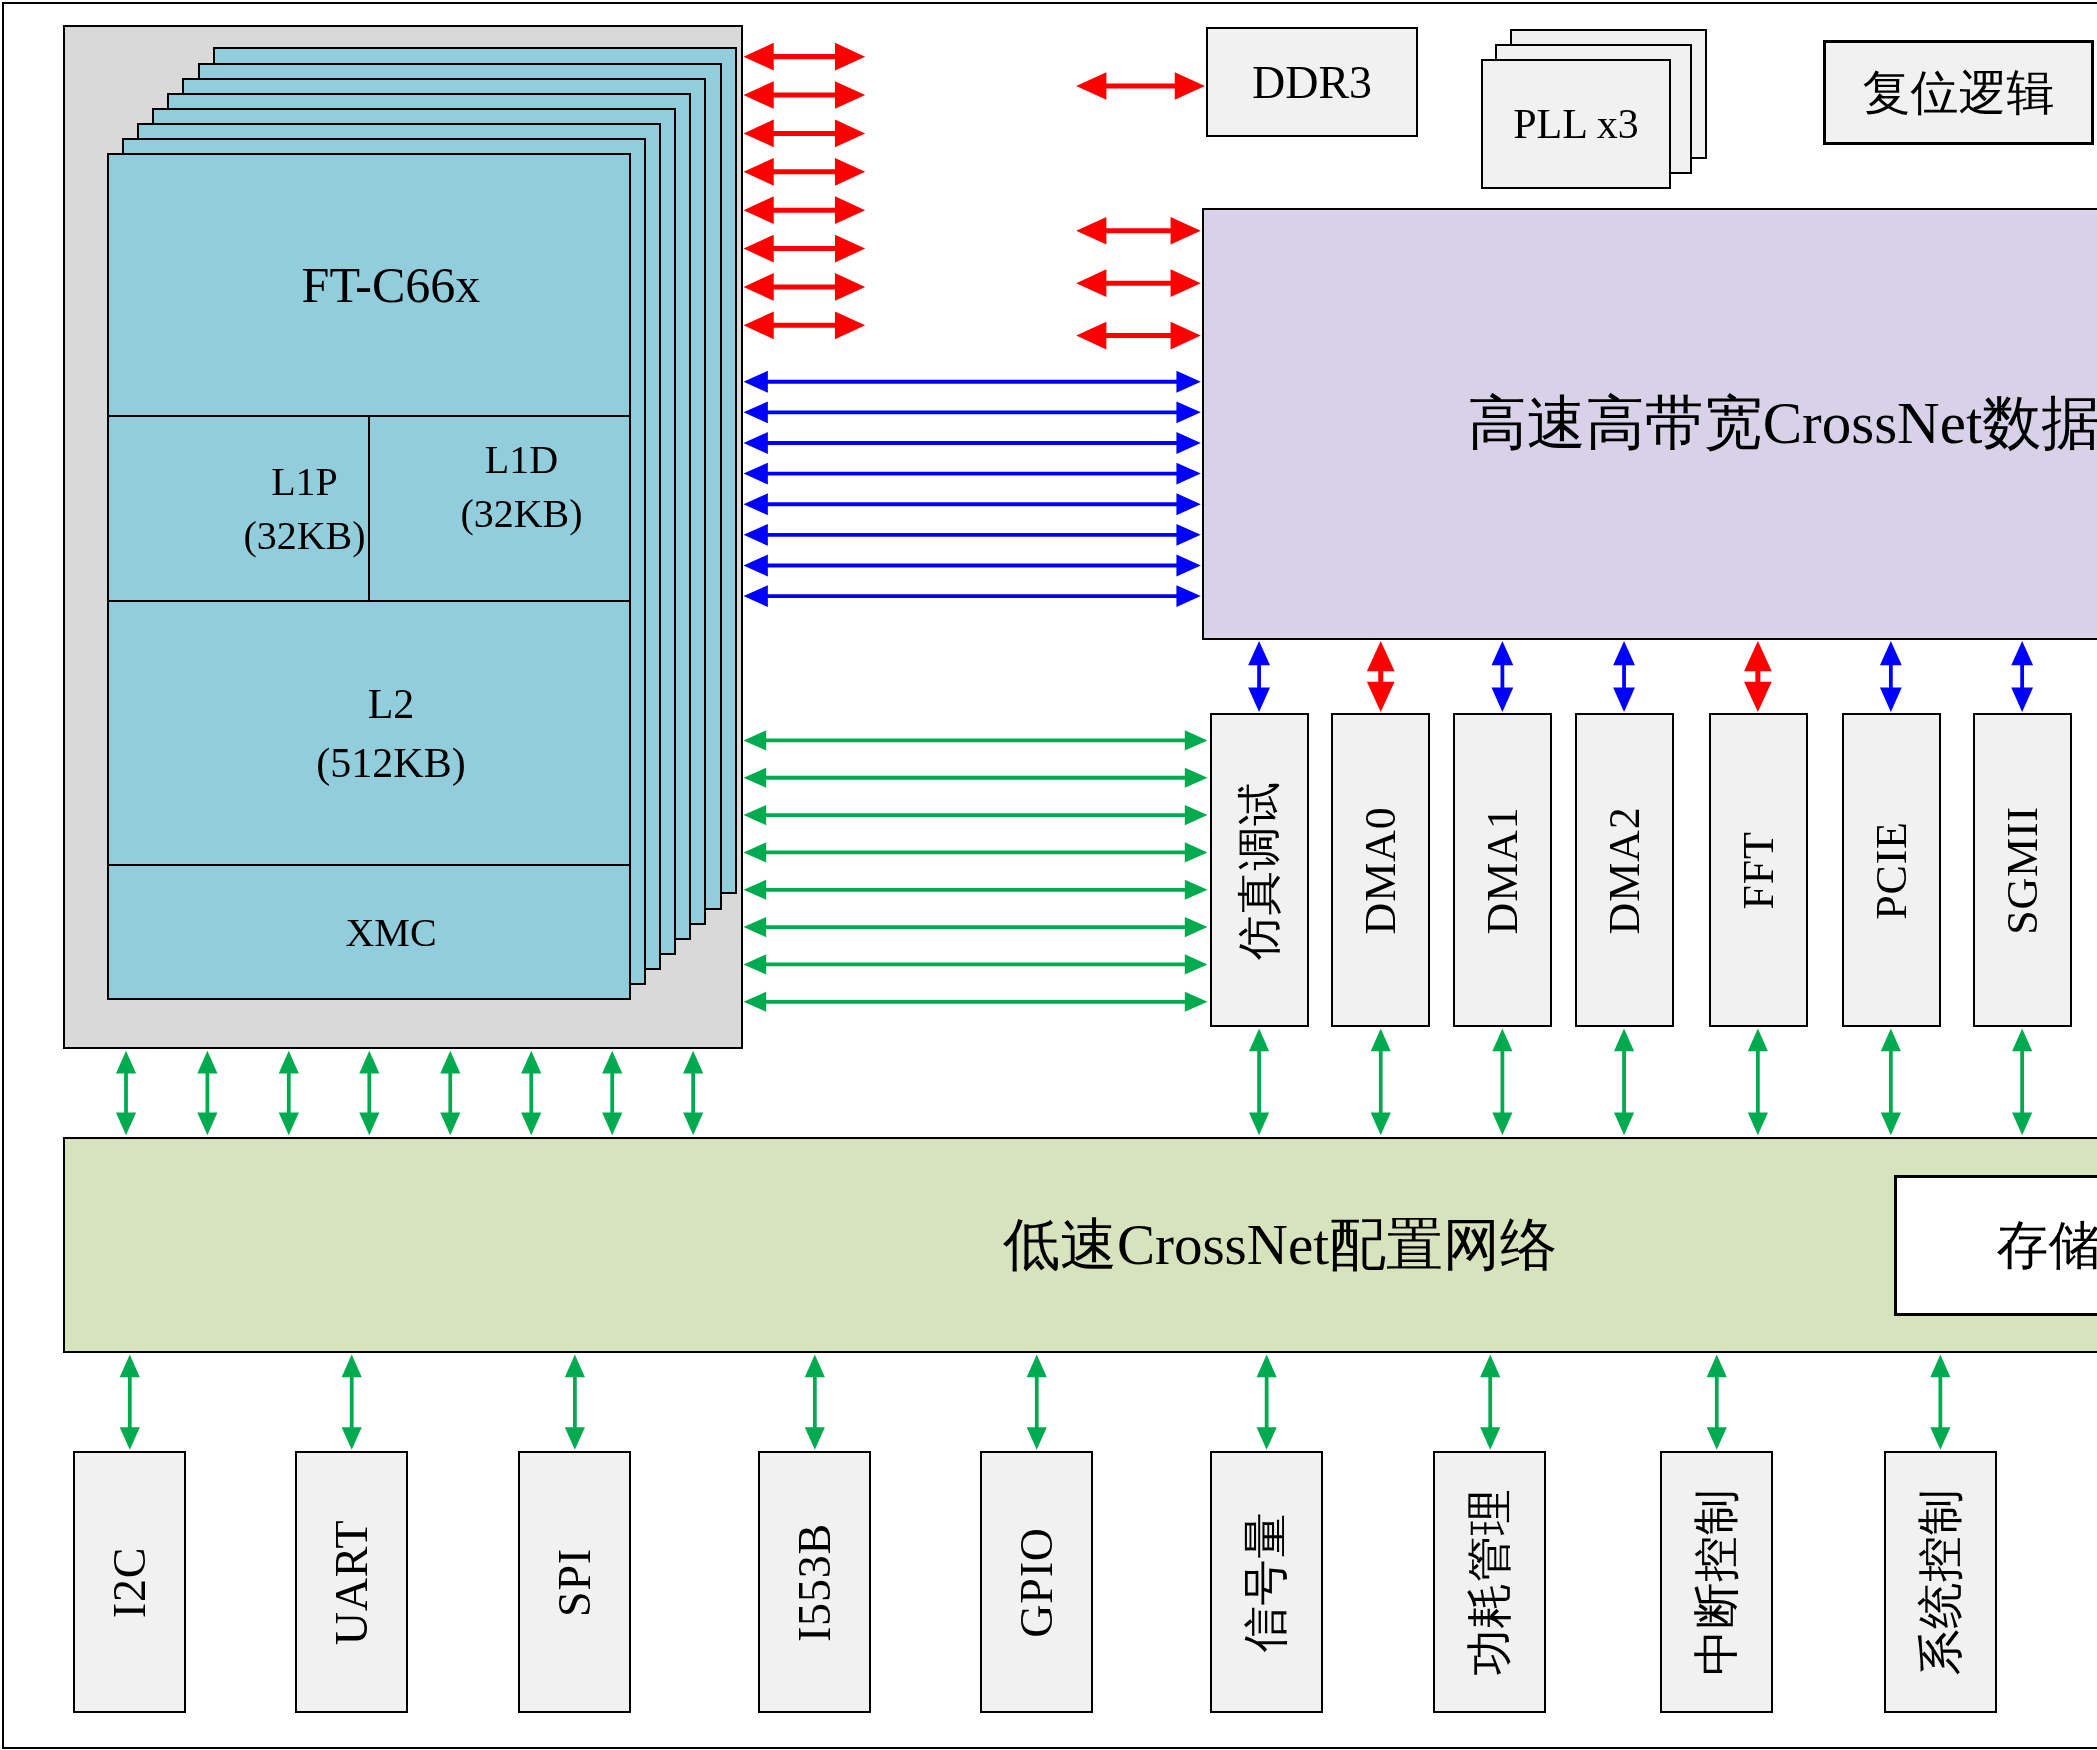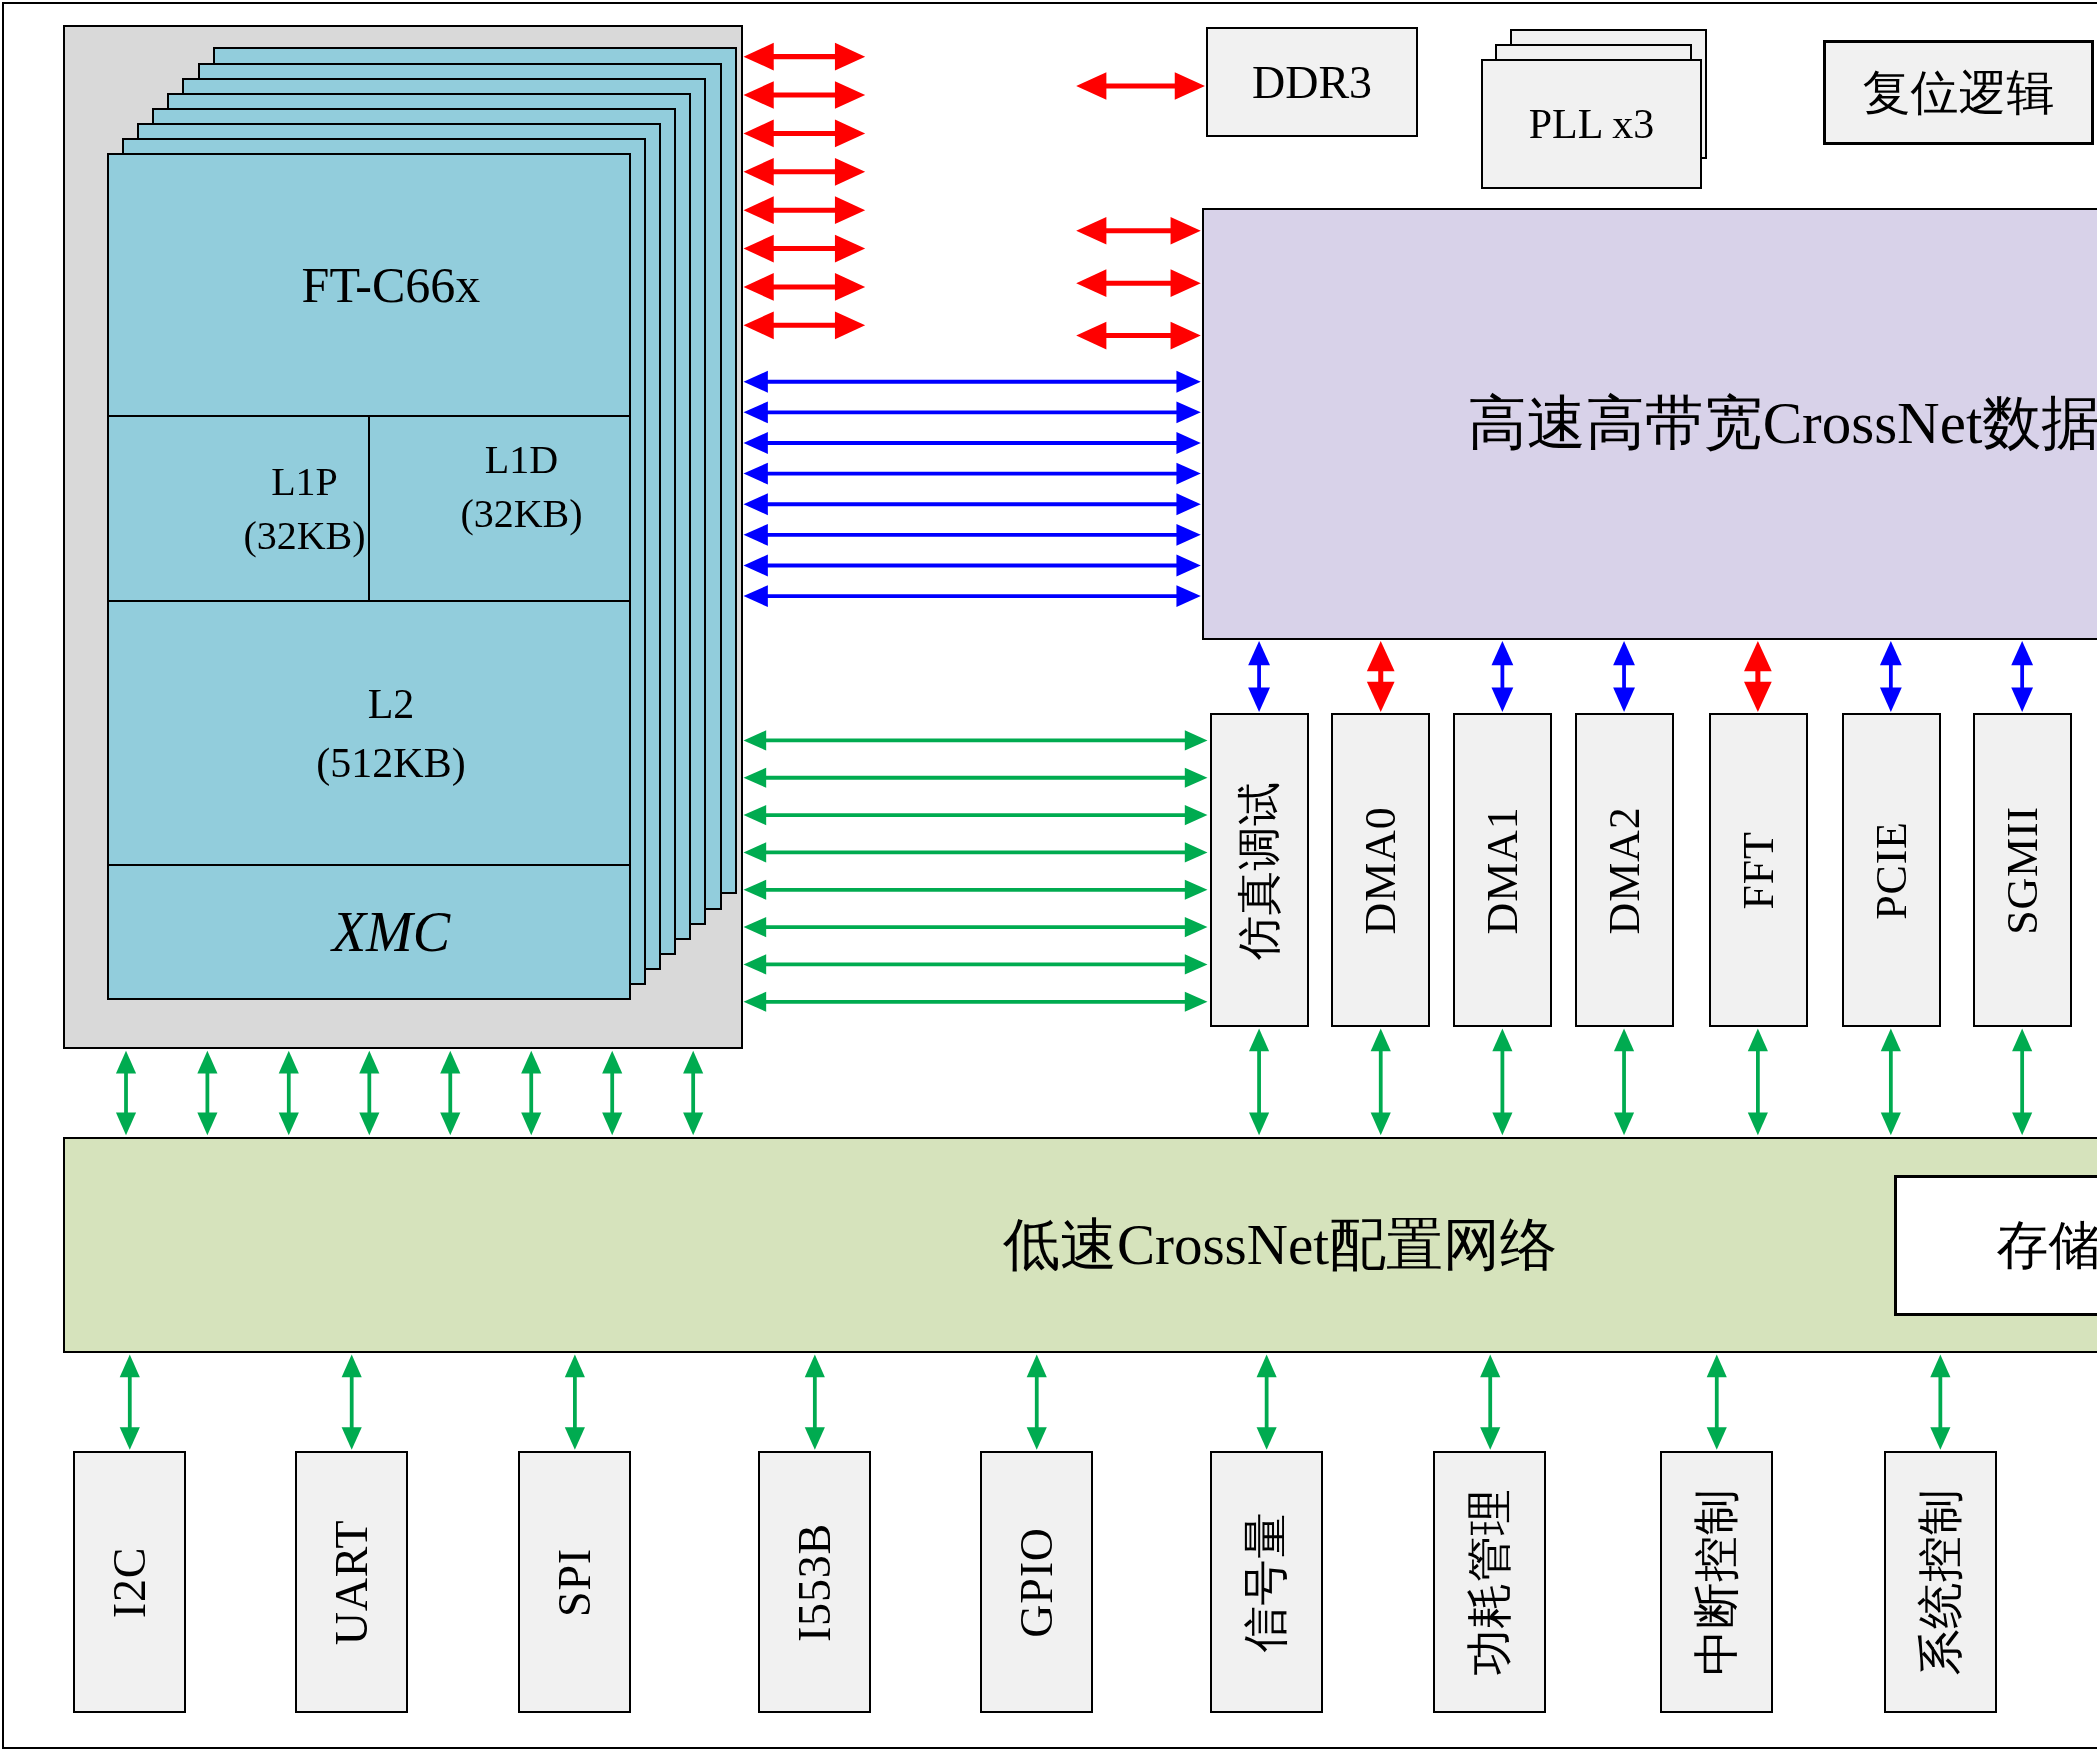--- a/index.html
+++ b/index.html
@@ -48,29 +48,29 @@
     <div class="lbl two" style="left:261px;top:262px;width:259px;height:139px;font-size:40px;line-height:1.35;border-radius:7px;">
       <span>L1D</span>
       <span>(32KB)</span>
     </div>
     <div class="hline" style="top:445px;"></div>
     <div class="lbl two" style="left:0;top:448px;width:520px;height:261px;font-size:42px;line-height:1.4;">
       <span>L2</span>
       <span>(512KB)</span>
     </div>
     <div class="hline" style="top:709px;"></div>
-    <div class="lbl" style="left:0;top:711px;width:520px;height:132px;font-size:56px;font-style:italic;">XMC</div>
+    <div class="lbl" style="left:0;top:711px;width:520px;height:132px;font-size:40px;">XMC</div>
   </div>
 
 
   <div class="box" style="left:1206px;top:27px;width:212px;height:110px;font-size:46px;">DDR3</div>
 
   <div class="bsheet" style="left:1510px;top:29px;width:197px;height:130px;"></div>
   <div class="bsheet" style="left:1495px;top:44px;width:197px;height:130px;"></div>
-  <div class="box" style="left:1481px;top:59px;width:221px;height:130px;font-size:42px;">PLL x3</div>
+  <div class="box" style="left:1481px;top:59px;width:190px;height:130px;font-size:42px;">PLL x3</div>
 
   <div class="box" style="left:1823px;top:40px;width:271px;height:105px;border-width:3.4px;font-size:48px;">复位逻辑</div>
 
   <div class="abs" style="left:1202px;top:208px;width:1282px;height:432px;background:#d8d2e9;border:2.5px solid #000;
               display:flex;align-items:center;justify-content:center;font-size:59px;">
       <span>高速高带宽CrossNet数据网络</span>
     </div>
 
   <div class="box mid" style="left:1210px;">
       <span class="vtext">仿真调试</span>

